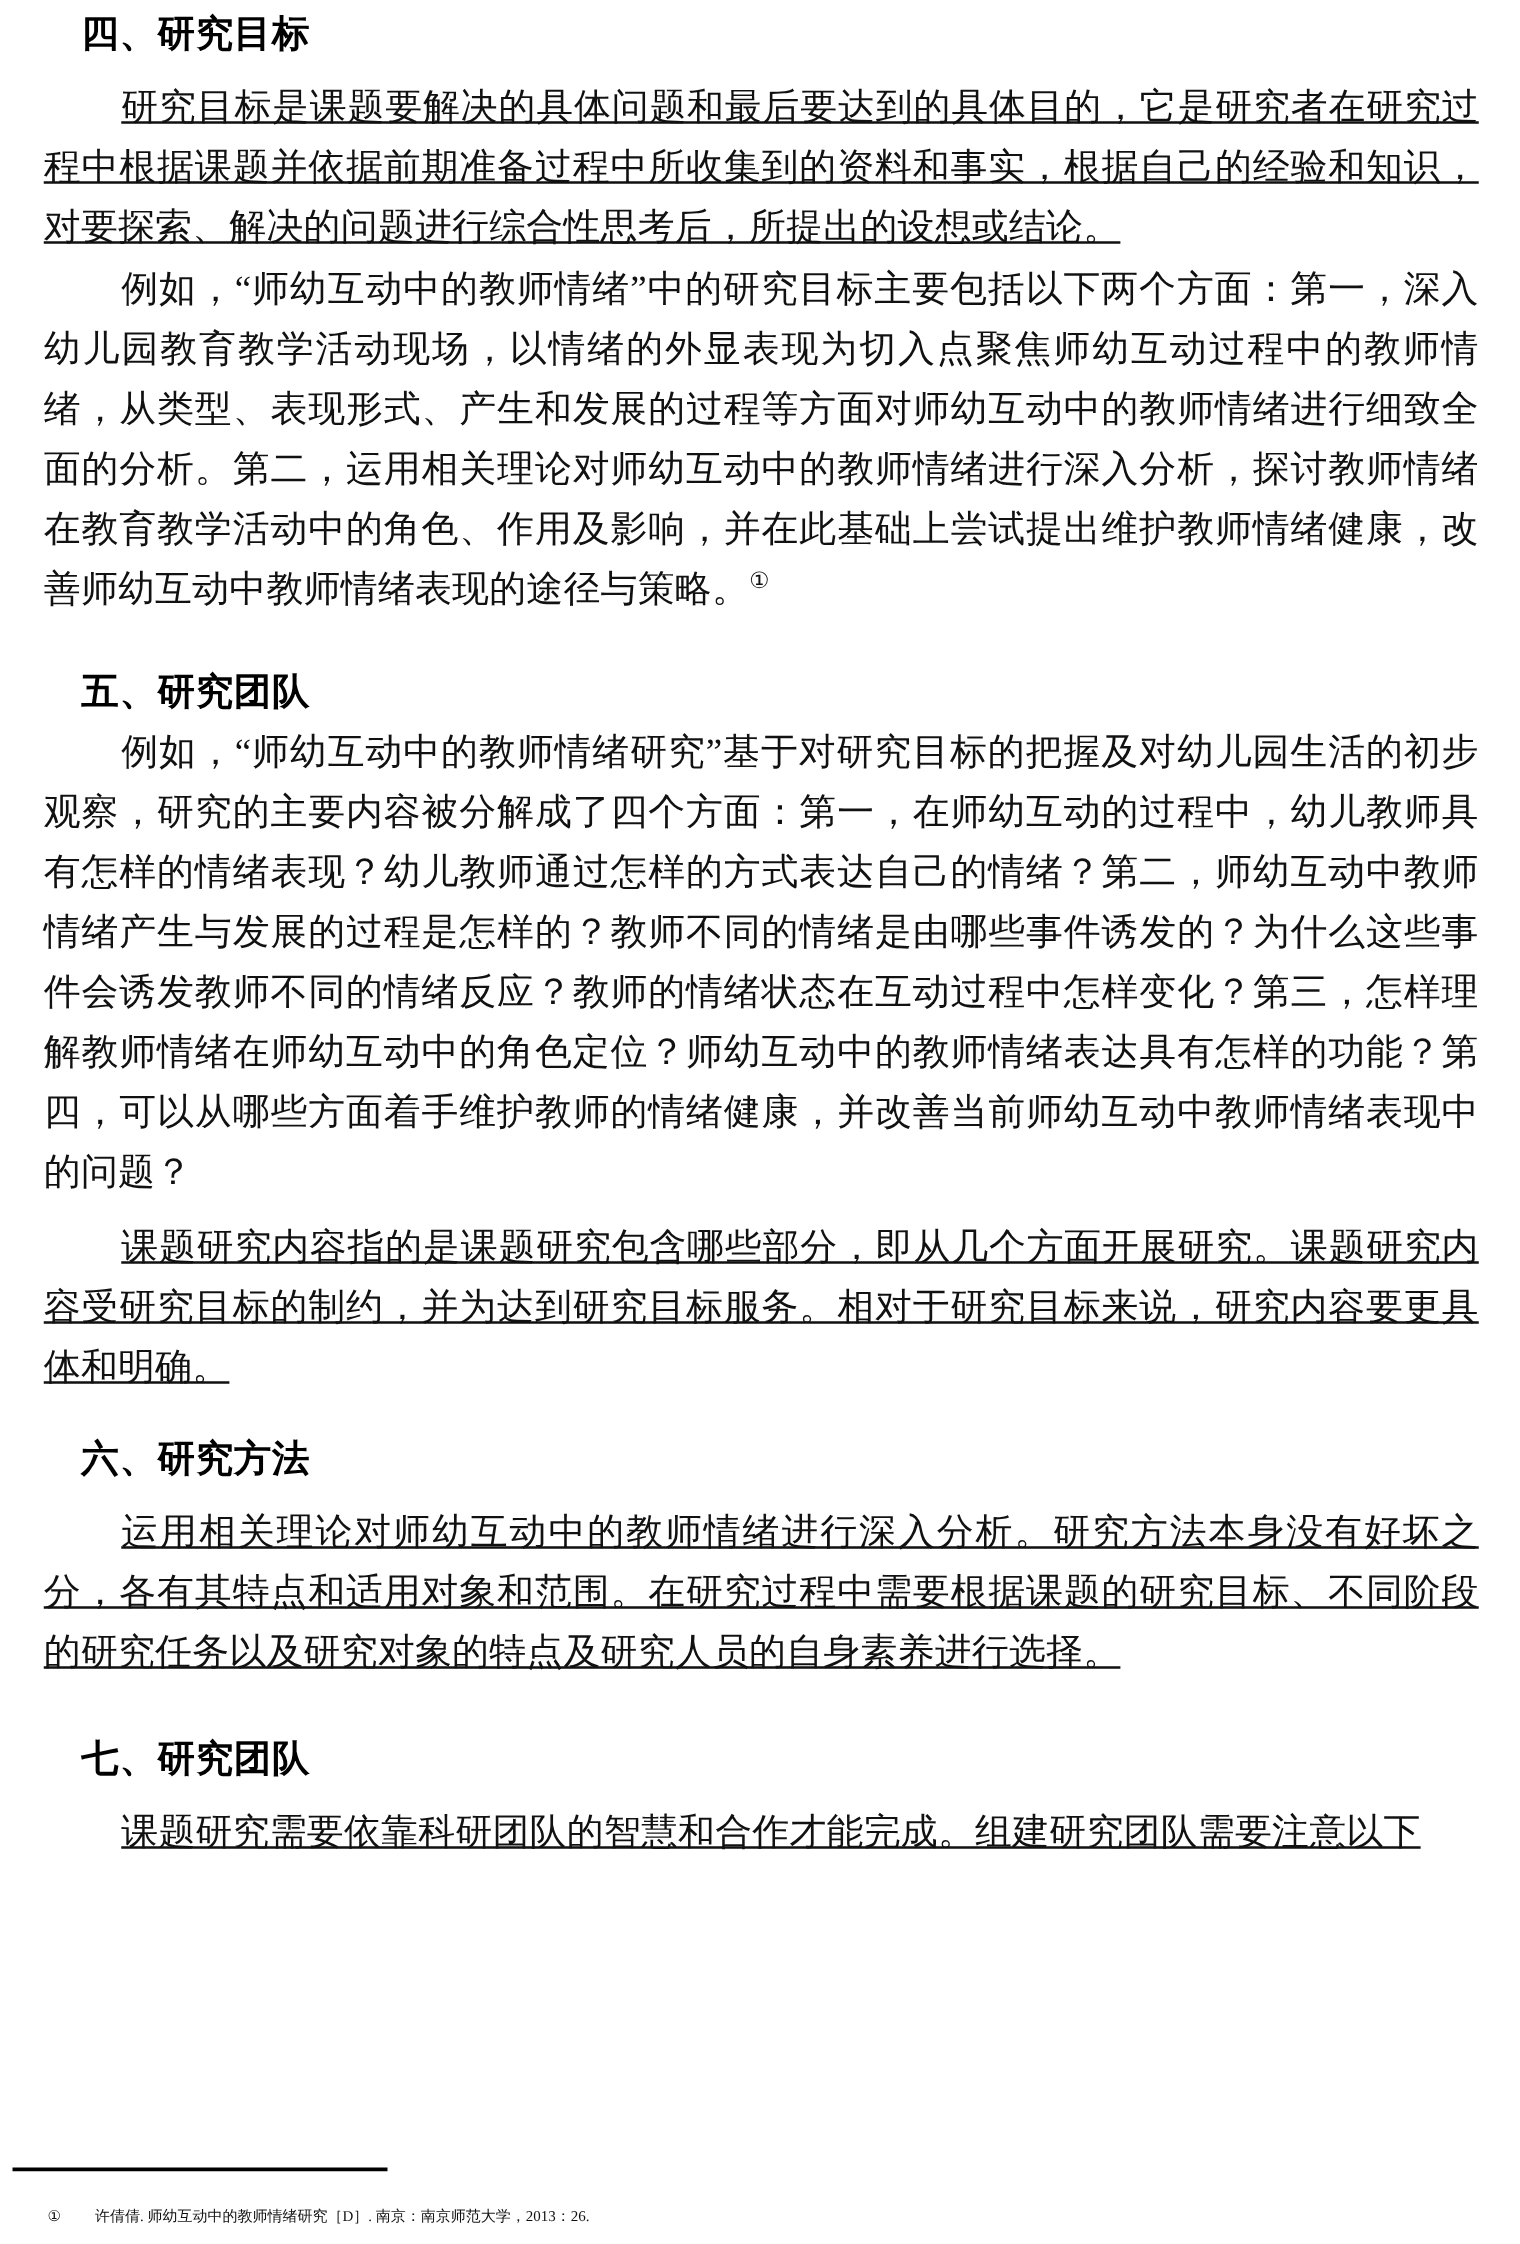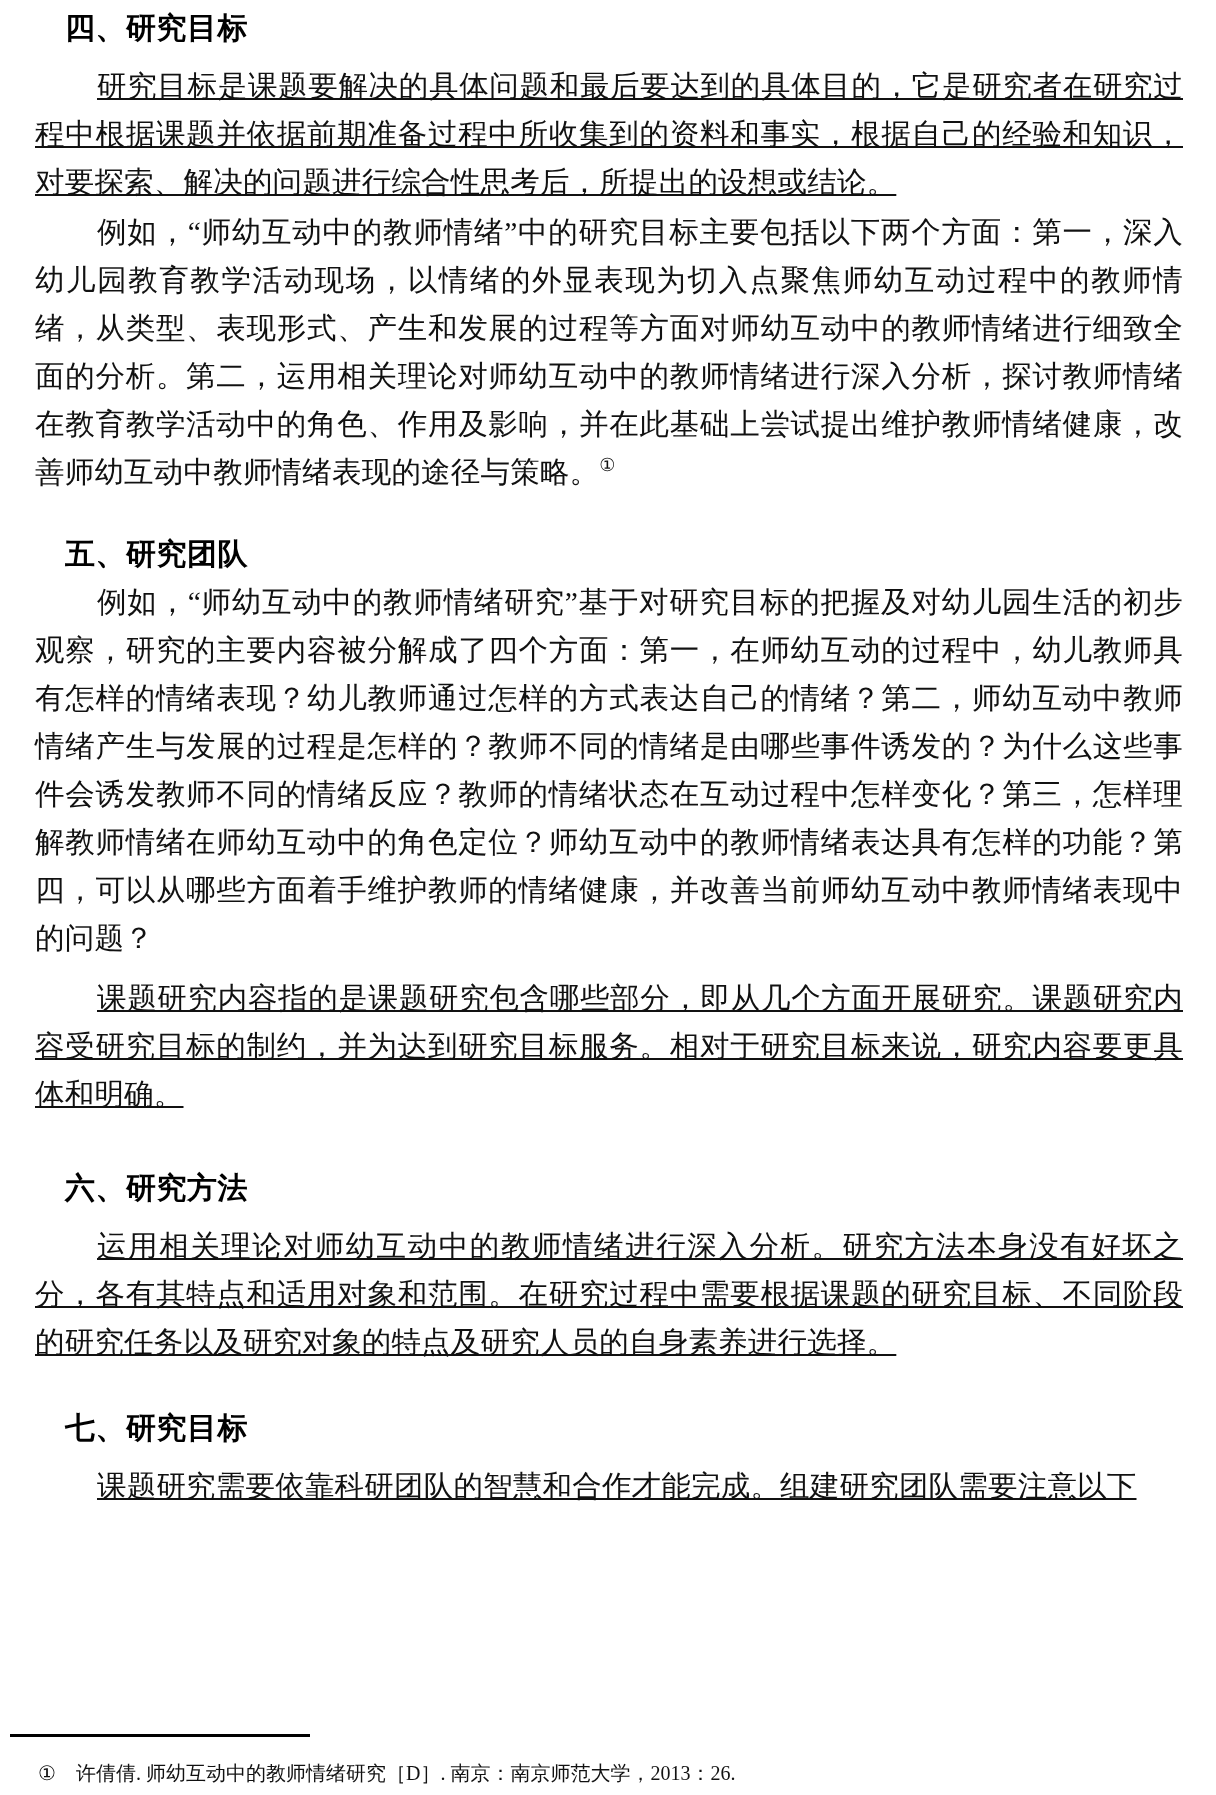--- a/index.html
+++ b/index.html
@@ -30,21 +30,21 @@
     font-size: 30px;
     line-height: 44px;
     color: #000000;
     letter-spacing: 0.5px;
     margin: 0;
     padding-left: 30px;
     white-space: nowrap;
   }
   .heading-1 { margin-top: 6px; }
   .heading-2 { margin-top: 36px; }
-  .heading-3 { margin-top: 48px; font-family: Liberation Serif, serif; }
+  .heading-3 { margin-top: 28px; font-family: Liberation Serif, serif; }
   .heading-4 { margin-top: 40px; }
 
   
   .para {
     font-family: "Liberation Serif", "DejaVu Serif", serif;
     font-size: 29.5px;
     line-height: 48px;
     color: #111111;
     margin: 0;
     text-align: justify;
@@ -70,21 +70,21 @@
     width: 1180px;
   }
   .footnote-rule {
     width: 300px;
     height: 3px;
     background: #000000;
     margin: 0 0 22px 0;
   }
   .footnote-item {
     font-family: "Liberation Serif", "DejaVu Serif", serif;
-    font-size: 20px;
+    font-size: 12px;
     line-height: 28px;
     color: #111111;
     margin: 0;
     padding-left: 28px;
     white-space: nowrap;
   }
   .footnote-marker {
     display: inline-block;
     min-width: 38px;
   }
@@ -105,21 +105,21 @@
     <h2 class="heading heading-2">五、研究团队</h2>
 
     <p class="para para-gap">例如，“师幼互动中的教师情绪研究”基于对研究目标的把握及对幼儿园生活的初步观察，研究的主要内容被分解成了四个方面：第一，在师幼互动的过程中，幼儿教师具有怎样的情绪表现？幼儿教师通过怎样的方式表达自己的情绪？第二，师幼互动中教师情绪产生与发展的过程是怎样的？教师不同的情绪是由哪些事件诱发的？为什么这些事件会诱发教师不同的情绪反应？教师的情绪状态在互动过程中怎样变化？第三，怎样理解教师情绪在师幼互动中的角色定位？师幼互动中的教师情绪表达具有怎样的功能？第四，可以从哪些方面着手维护教师的情绪健康，并改善当前师幼互动中教师情绪表现中的问题？</p>
 
     <p class="para para-after-heading">课题研究内容指的是课题研究包含哪些部分，即从几个方面开展研究。课题研究内容受研究目标的制约，并为达到研究目标服务。相对于研究目标来说，研究内容要更具体和明确。</p>
 
     <h2 class="heading heading-3">六、研究方法</h2>
 
     <p class="para para-after-heading">运用相关理论对师幼互动中的教师情绪进行深入分析。研究方法本身没有好坏之分，各有其特点和适用对象和范围。在研究过程中需要根据课题的研究目标、不同阶段的研究任务以及研究对象的特点及研究人员的自身素养进行选择。</p>
 
-    <h2 class="heading heading-4">七、研究目标</h2>
+    <h2 class="heading heading-4">七、研究团队</h2>
 
     <p class="para para-after-heading">课题研究需要依靠科研团队的智慧和合作才能完成。组建研究团队需要注意以下</p>
 
   </div>
 
   <div class="footnote-area">
     <div class="footnote-rule"></div>
     <p class="footnote-item"><span class="footnote-marker">①</span><span>许倩倩. 师幼互动中的教师情绪研究［D］. 南京：南京师范大学，2013：26.</span></p>
   </div>
 

